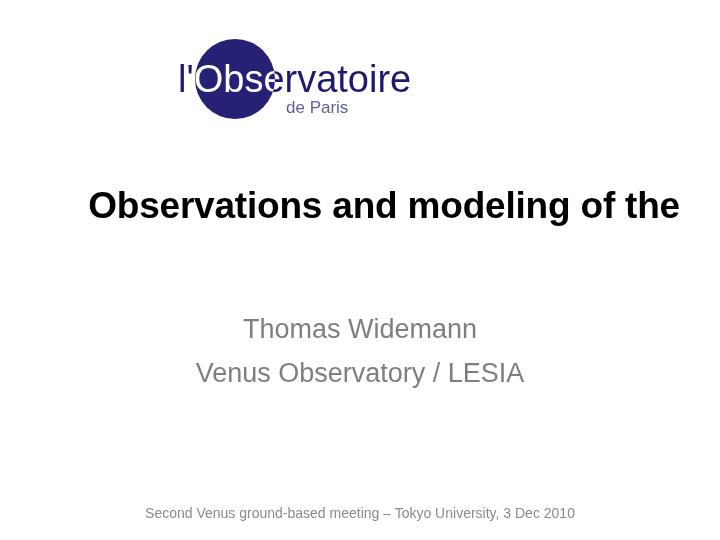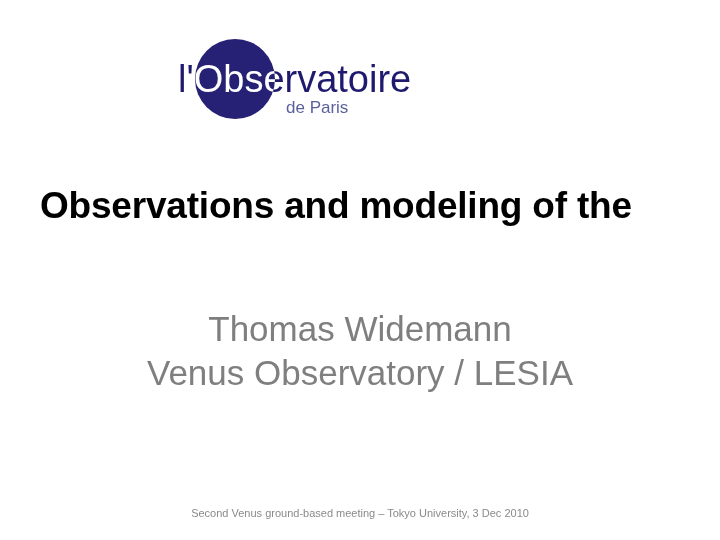--- a/index.html
+++ b/index.html
@@ -32,21 +32,21 @@
     display: block;
     margin: 0 auto;
   }
 
   
   .title-block {
     position: absolute;
     left: 40px;
     top: 181px;
     width: 640px;
-    text-align: left;
+    text-align: right;
   }
   .title-line {
     font-family: "Liberation Sans", sans-serif;
     font-size: 37px;
     font-weight: bold;
     color: #000000;
     line-height: 50px;
     letter-spacing: -0.2px;
     white-space: nowrap;
   }
@@ -54,38 +54,38 @@
   
   .subtitle-block {
     position: absolute;
     left: 60px;
     top: 307px;
     width: 600px;
     text-align: center;
   }
   .subtitle-line {
     font-family: "Liberation Sans", sans-serif;
-    font-size: 35px;
+    font-size: 27px;
     font-weight: normal;
     color: #7f7f7f;
     line-height: 44px;
     white-space: nowrap;
   }
 
   
   .footer-block {
     position: absolute;
     left: 0;
     top: 506px;
     width: 720px;
     text-align: center;
   }
   .footer-text {
     font-family: "Liberation Sans", sans-serif;
-    font-size: 11px;
+    font-size: 14px;
     color: #8a8a8a;
     line-height: 14px;
     white-space: nowrap;
   }
 </style>
 </head>
 <body>
 
 <div class="slide">
 

